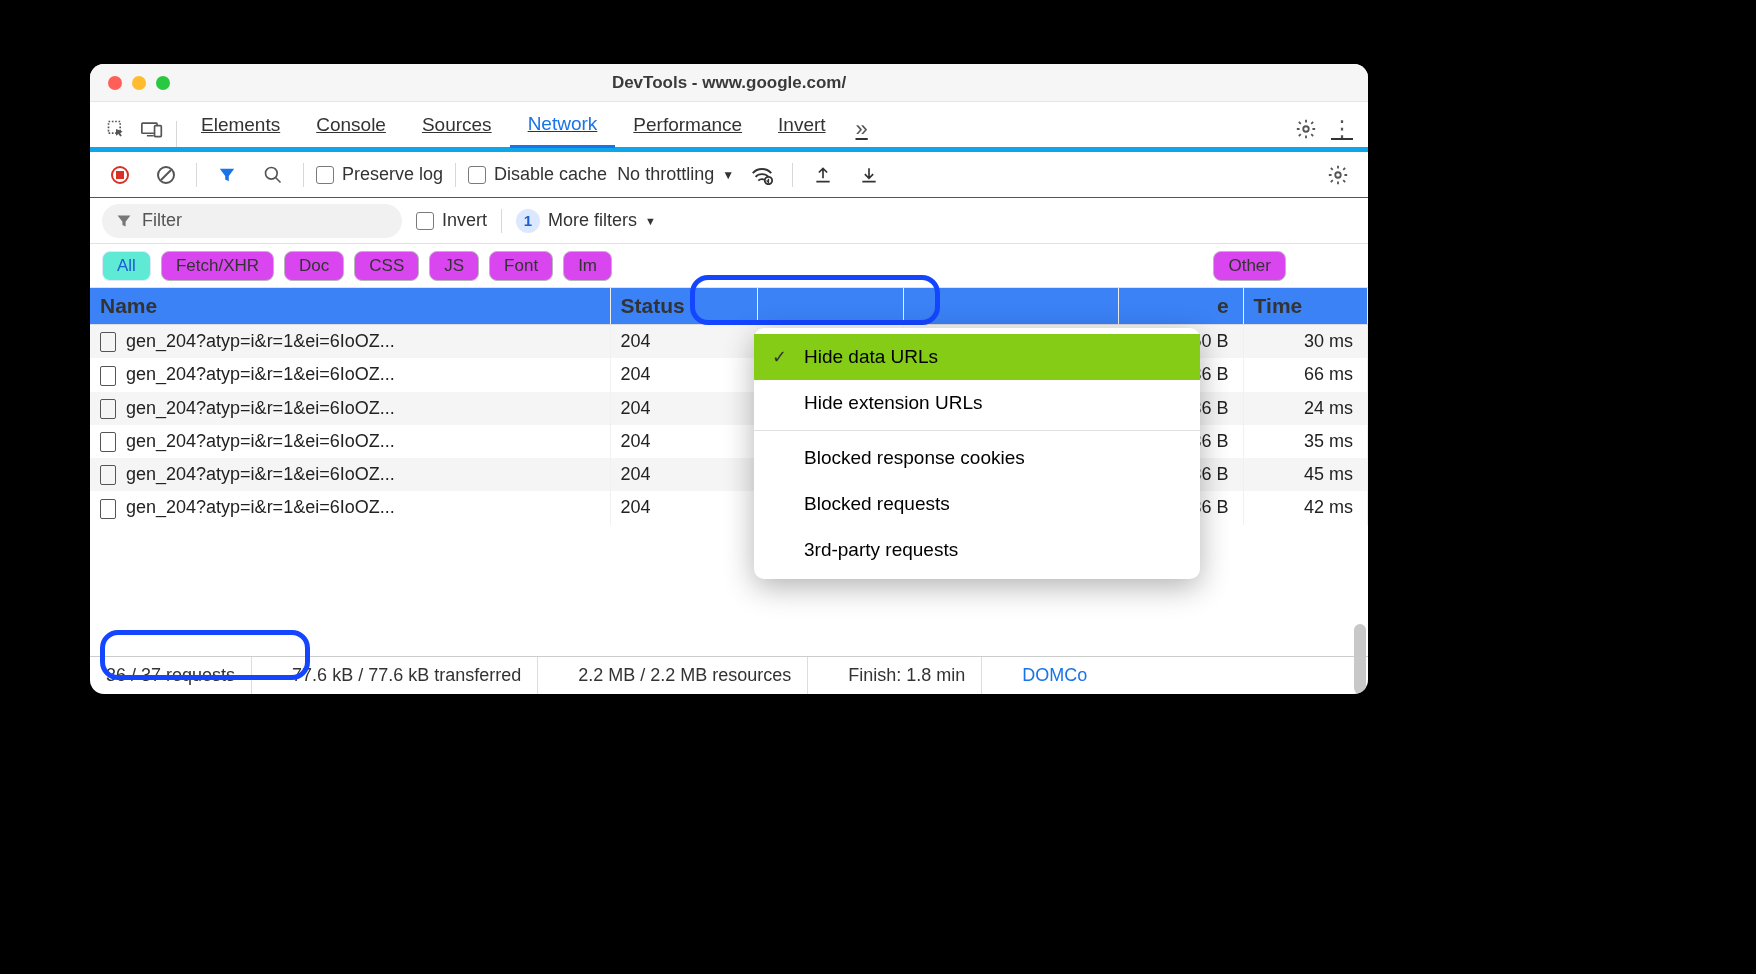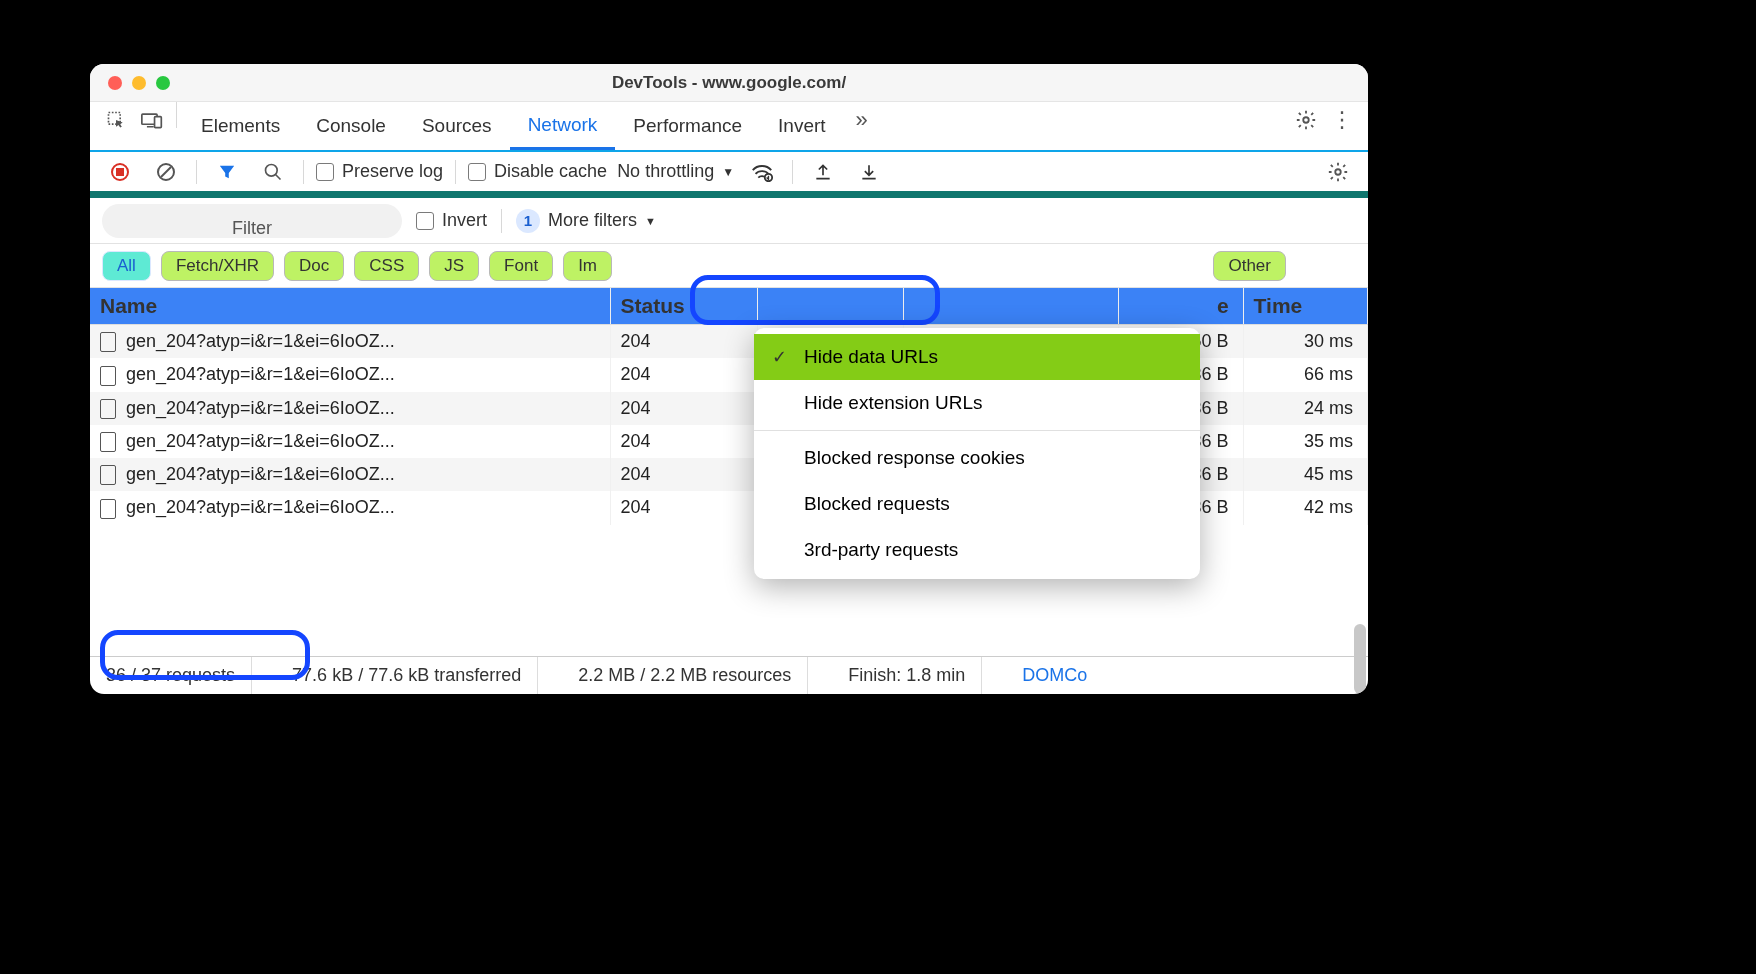--- a/index.html
+++ b/index.html
@@ -5,36 +5,36 @@
 *{box-sizing:border-box;margin:0;padding:0;font-family:-apple-system,BlinkMacSystemFont,"Segoe UI",Helvetica,Arial,sans-serif;}
 body{background:#000;width:1756px;height:974px;position:relative;overflow:hidden;}
 .window{position:absolute;left:90px;top:64px;width:1278px;height:630px;background:#fff;border-radius:14px;box-shadow:0 20px 60px rgba(0,0,0,.6);overflow:hidden;display:flex;flex-direction:column;}
 .titlebar{height:38px;display:flex;align-items:center;position:relative;background:#f6f6f6;border-bottom:1px solid #e5e5e5;}
 .traffic{display:flex;gap:10px;padding-left:18px;}
 .dot{width:14px;height:14px;border-radius:50%;}
 .dot.red{background:#ff5f57;}
 .dot.yellow{background:#febc2e;}
 .dot.green{background:#28c840;}
 .wtitle{position:absolute;left:0;right:0;text-align:center;font-size:17px;font-weight:600;color:#3a3a3a;pointer-events:none;}
-.tabs{height:50px;display:flex;align-items:flex-start;border-bottom:2px solid #0ea5e9;padding:0 8px;font-size:19px;color:#333;}
+.tabs{height:50px;display:flex;align-items:flex-end;border-bottom:5px solid #0ea5e9;padding:0 8px;font-size:19px;color:#333;text-decoration:underline;}
 .iconbtn{width:36px;height:36px;display:flex;align-items:center;justify-content:center;border-radius:4px;color:#555;}
 .tabs .sep{width:1px;height:26px;background:#d8d8d8;margin:0 6px;}
 .tablabel{padding:0 18px;height:100%;display:flex;align-items:center;cursor:pointer;}
 .tablabel.active{color:#1a73e8;border-bottom:3px solid #1a73e8;margin-bottom:-1px;font-weight:400;}
 .flexsp{flex:1;}
-.toolbar{height:46px;display:flex;align-items:center;gap:10px;padding:0 12px;border-bottom:7px solid #0f766e;font-size:18px;color:#333;}
+.toolbar{height:46px;display:flex;align-items:center;gap:10px;padding:0 12px;border-bottom:1px solid #0f766e;font-size:18px;color:#333;}
 .toolbar .sep{width:1px;height:24px;background:#d8d8d8;margin:0 2px;}
 .chk{width:18px;height:18px;border:1.5px solid #7a7a7a;border-radius:3px;display:inline-block;vertical-align:middle;margin-right:8px;}
 .funnel{color:#1a73e8;}
 .networkcond{display:flex;align-items:center;gap:8px;}
 .filterbar{height:46px;display:flex;align-items:center;gap:14px;padding:0 12px;border-bottom:1px solid #e2e2e2;font-size:18px;color:#333;}
-.filterinput{background:#f1f1f1;border-radius:22px;height:34px;width:300px;display:flex;align-items:center;padding:4px 14px;gap:10px;color:#555;flex-direction:column;}
+.filterinput{background:#f1f1f1;border-radius:22px;height:34px;width:300px;display:flex;align-items:center;padding:16px 14px;gap:10px;color:#555;}
 .badgeblue{background:#dbe8ff;color:#1a5fd0;border-radius:50%;width:24px;height:24px;display:inline-flex;align-items:center;justify-content:center;font-size:15px;font-weight:600;}
 .chipsrow{height:44px;display:flex;align-items:center;gap:10px;padding:0 12px;border-bottom:1px solid #e2e2e2;font-size:17px;}
-.chip{border:1px solid #b8b8b8;border-radius:8px;padding:4px 14px;color:#333;background:#bef264;}
+.chip{border:1px solid #b8b8b8;border-radius:8px;padding:4px 14px;color:#333;background:#d946ef;}
 .chip.active{background:#5eead4;border-color:#dbe8ff;color:#1a5fd0;}
 .tablewrap{flex:1;position:relative;overflow:hidden;}
 table{width:100%;border-collapse:collapse;font-size:18px;color:#222;}
 thead th{text-align:left;font-weight:700;padding:6px 10px;border-bottom:1px solid #ddd;border-right:1px solid #eee;background:#3b82f6;font-size:21px;color:#333;}
 tbody td{padding:6px 10px;border-right:1px solid #f0f0f0;white-space:nowrap;}
 tbody tr:nth-child(odd){background:#f5f5f5;}
 .docicon{display:inline-block;width:16px;height:20px;border:1.5px solid #555;border-radius:2px;margin-right:10px;vertical-align:middle;position:relative;}
 .initiator{text-decoration:underline dotted;color:#333;}
 .sz,.tm{text-align:right;}
 .statusbar{height:38px;border-top:1px solid #ccc;display:flex;align-items:center;font-size:18px;color:#333;gap:24px;}

